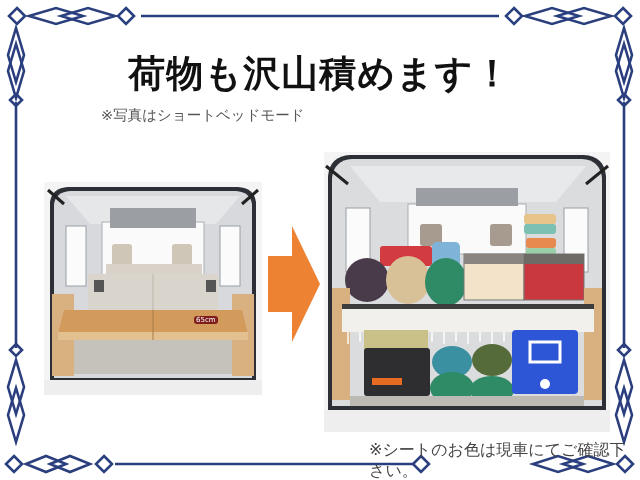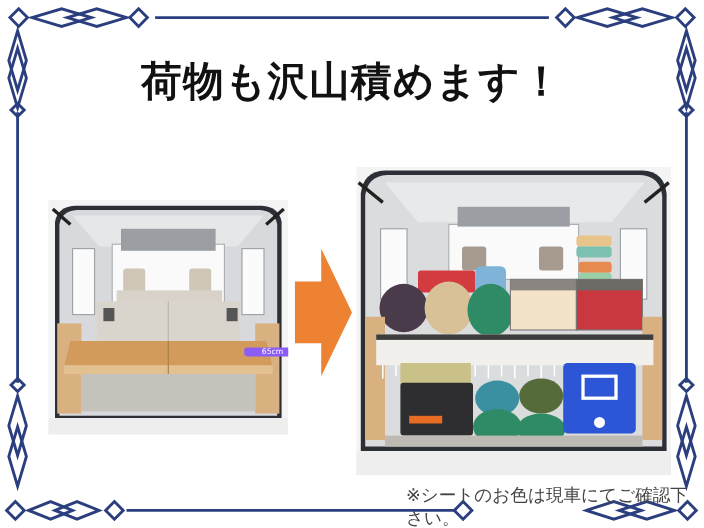--- a/index.html
+++ b/index.html
@@ -22,22 +22,22 @@
       position: absolute; overflow: hidden; background: #f3f3f3;
     }
     .photo-before { left: 44px; top: 182px; width: 218px; height: 213px; }
     .photo-after { left: 324px; top: 152px; width: 286px; height: 280px; }
     .arrow { position: absolute; left: 268px; top: 226px; width: 52px; height: 116px; }
     .caption {
       position: absolute; left: 369px; top: 440px;
       font-size: 16px; color: #444;
     }
     .label65 {
-      position: absolute; font-size: 7px; color: #fff; background: #8b5cf6;
-      border-radius: 3px; padding: 0 16px; margin-left: 28px;
+      position: absolute; font-size: 7px; color: #fff; background: #7f1d1d;
+      border-radius: 3px; padding: 0 2px;
     }
   </style>
 </head>
 <body>
 
 <svg class="frame" viewBox="0 0 640 480" xmlns="http://www.w3.org/2000/svg">
   <g fill="none" stroke="#2b3f7f" stroke-width="2.6" stroke-linejoin="miter">
 
     <line x1="141" y1="16" x2="499" y2="16"></line>
 
@@ -80,20 +80,21 @@
     <path d="M624 94 L630 100 L624 106 L618 100 Z"></path>
     <path d="M624 344 L630 350 L624 356 L618 350 Z"></path>
   </g>
 
   <line x1="429" y1="464" x2="533" y2="464" stroke="#2b3f7f" stroke-width="2.6" opacity="0"></line>
 </svg>
 
 <div class="title">荷物も沢山積めます！</div>
 
 <div class="subtitle">
+  <div>※写真はショートベッドモード</div>
 </div>
 
 <div class="photo photo-before">
   <svg width="218" height="213" viewBox="0 0 218 213" xmlns="http://www.w3.org/2000/svg">
     <rect width="218" height="213" fill="#f4f4f4"></rect>
 
     <path d="M6 20 Q8 6 24 5 L194 5 Q210 6 212 20 L212 198 L6 198 Z" fill="#2c2f36"></path>
     <path d="M10 22 Q12 10 26 9 L192 9 Q206 10 208 22 L208 196 L10 196 Z" fill="#d7d9dc"></path>
 
     <path d="M22 14 L196 14 L172 42 L46 42 Z" fill="#e6e7e9"></path>

